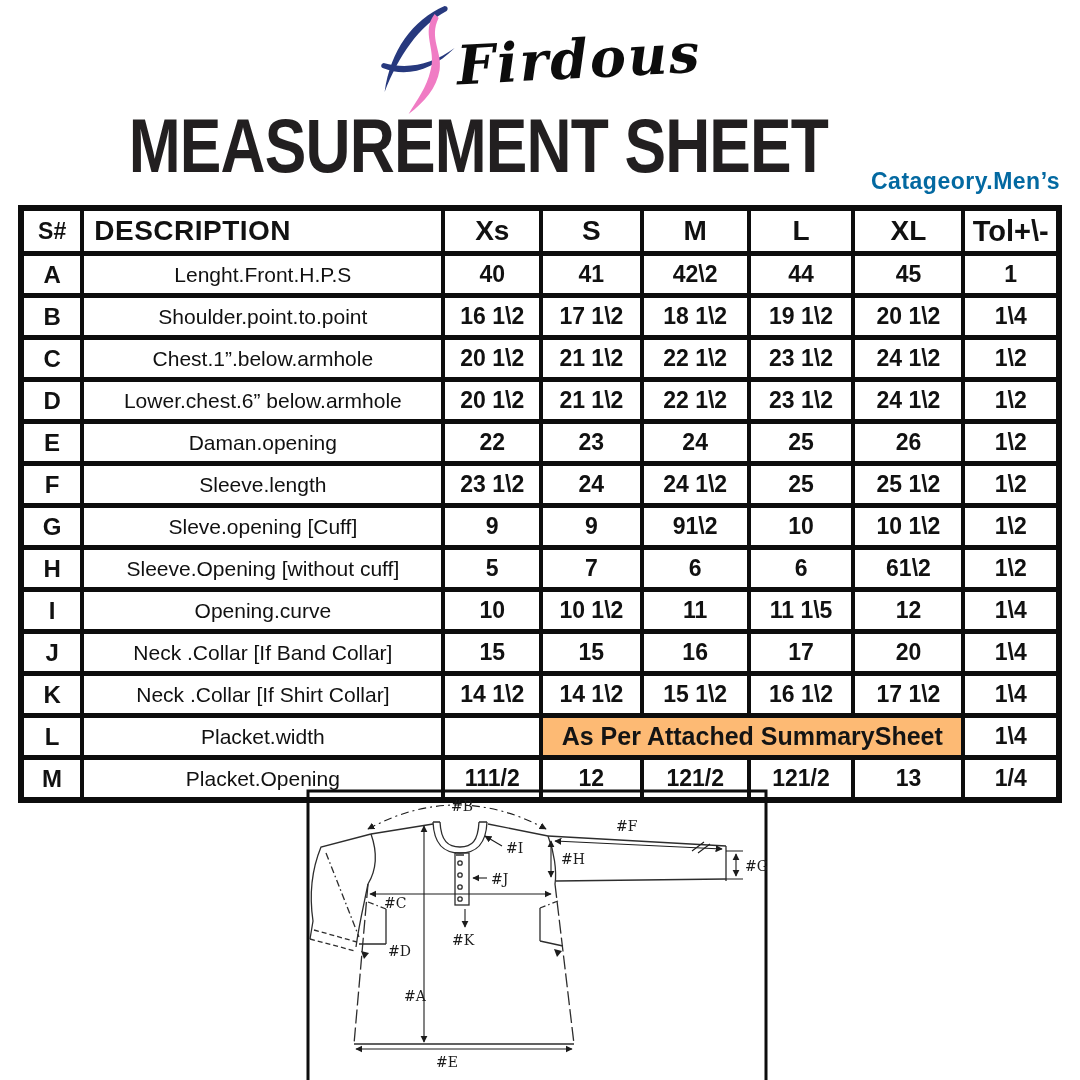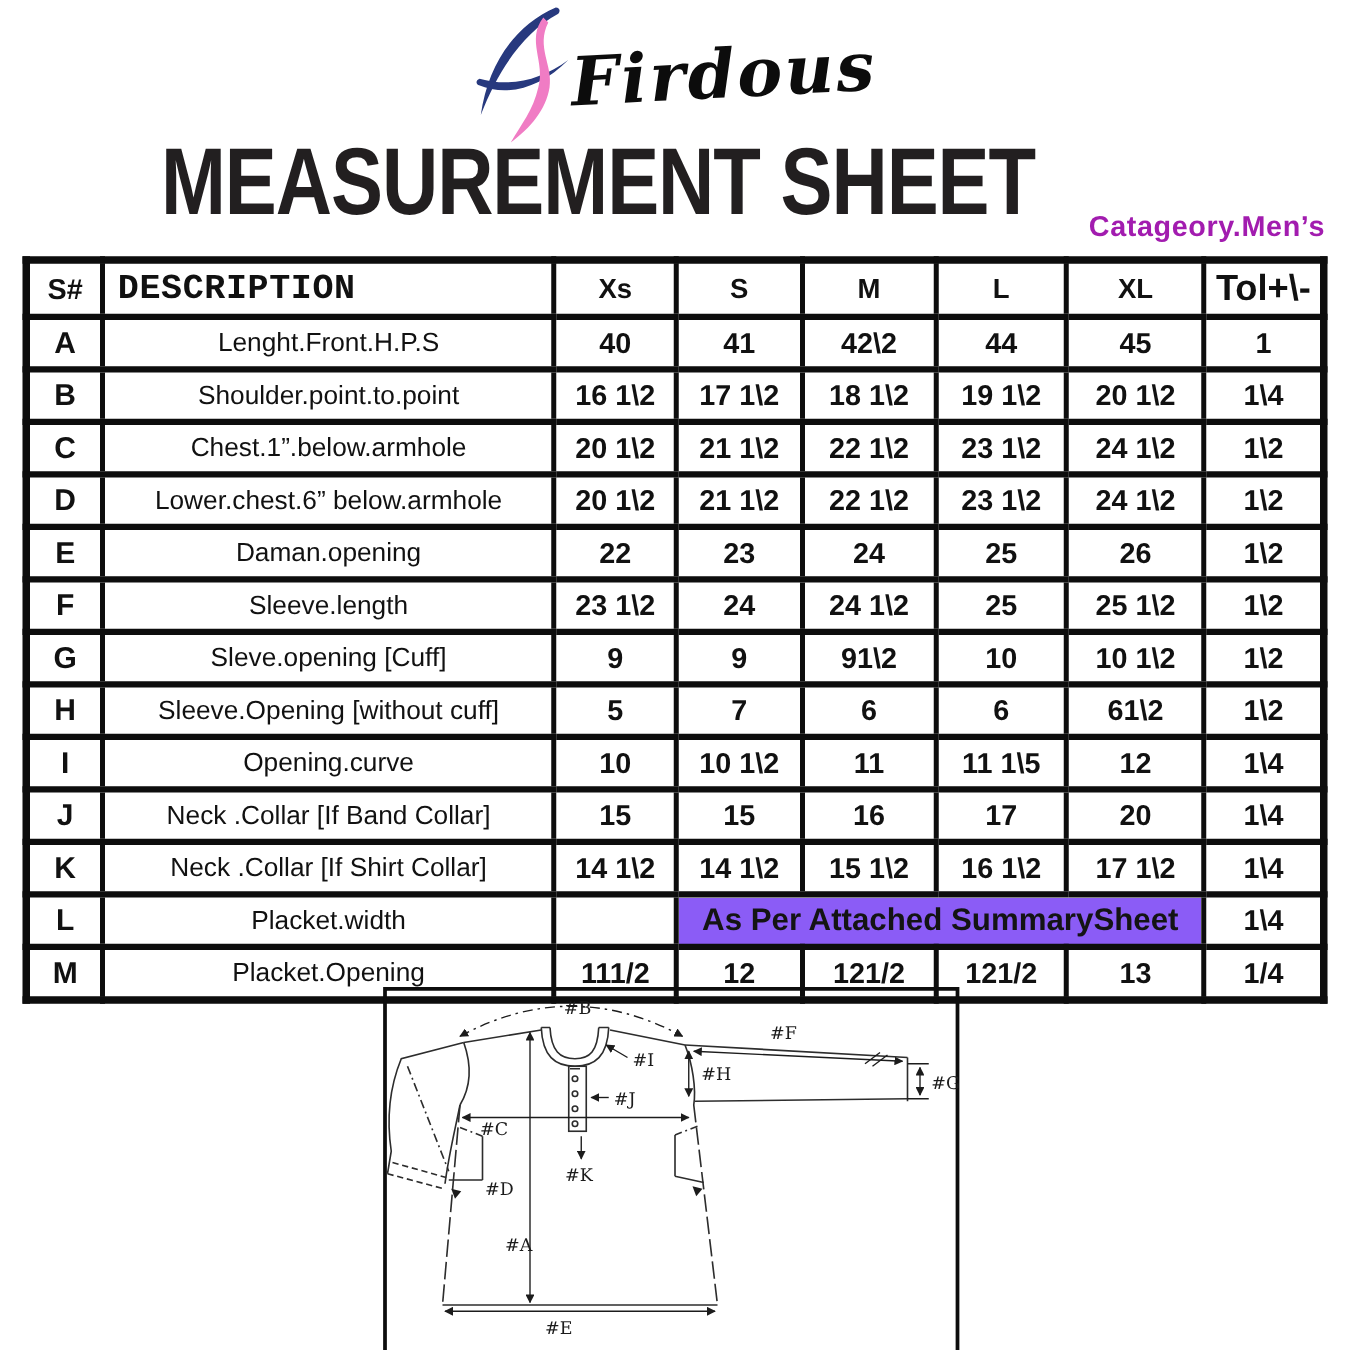--- a/index.html
+++ b/index.html
@@ -12,31 +12,31 @@
         display:flex;align-items:flex-start;height:112px;}
   .logo svg{display:block;}
   .brand-name{font-family:"DejaVu Serif",serif;font-style:italic;font-weight:bold;
         font-size:54px;line-height:1;margin-top:28px;margin-left:-14px;
         transform:rotate(-3deg);letter-spacing:2px;color:#0c0c0c;}
   .page-title{position:absolute;top:108px;left:0;width:984px;text-align:center;}
   .page-title span{display:inline-block;font-size:76px;font-weight:700;line-height:1;
         color:#221f20;transform:translateX(-14px) scaleX(0.82);letter-spacing:-1px;
         white-space:nowrap;}
   .category{position:absolute;top:168px;right:20px;font-size:23px;font-weight:700;
-        color:#a21caf;letter-spacing:0.5px;}
+        color:#0369a1;letter-spacing:0.5px;}
   
   .table-wrap{position:absolute;left:18px;top:205px;width:1044px;}
   table{width:100%;border-collapse:collapse;table-layout:fixed;
         border:6px solid #0d0d0d;background:#fff;}
   th,td{border:4px solid #0d0d0d;border-top-width:5px;border-bottom-width:5px;
         text-align:center;vertical-align:middle;padding:0 2px;overflow:hidden;
         white-space:nowrap;}
-  thead th{height:40px;font-size:22px;font-weight:700;}
+  thead th{height:40px;font-size:28px;font-weight:700;}
   th.h-sn{font-size:23px;}
-  th.h-desc{text-align:left;padding-left:10px;font-size:28px;letter-spacing:0.5px;font-family:Liberation Mono, monospace;}
+  th.h-desc{text-align:left;padding-left:10px;font-size:28px;letter-spacing:0.5px;}
   th.h-tol{font-size:29px;}
   tbody td{height:37px;}
   td.c-id{font-size:24px;font-weight:700;}
   td.c-desc{font-size:21px;font-weight:400;}
   td.c-val{font-size:23px;font-weight:700;}
   td.c-highlight{font-size:25px;font-weight:700;color:#141414;}
   
   .diagram{position:absolute;left:306px;top:789px;width:462px;height:291px;}
   .diagram svg{display:block;width:100%;height:100%;}
   .dline{stroke:#2d2d2d;stroke-width:1.3;fill:none;}
@@ -194,21 +194,21 @@
           <td class="c-val">14 1\2</td>
           <td class="c-val">15 1\2</td>
           <td class="c-val">16 1\2</td>
           <td class="c-val">17 1\2</td>
           <td class="c-val c-tol">1\4</td>
         </tr>
         <tr>
           <td class="c-id">L</td>
           <td class="c-desc">Placket.width</td>
           <td class="c-val"></td>
-          <td class="c-val c-highlight" colspan="4" style="background: #8b5cf6;">As Per Attached SummarySheet</td>
+          <td class="c-val c-highlight" colspan="4" style="background: #fdba74;">As Per Attached SummarySheet</td>
           <td class="c-val c-tol">1\4</td>
         </tr>
         <tr>
           <td class="c-id">M</td>
           <td class="c-desc">Placket.Opening</td>
           <td class="c-val">111/2</td>
           <td class="c-val">12</td>
           <td class="c-val">121/2</td>
           <td class="c-val">121/2</td>
           <td class="c-val">13</td>

